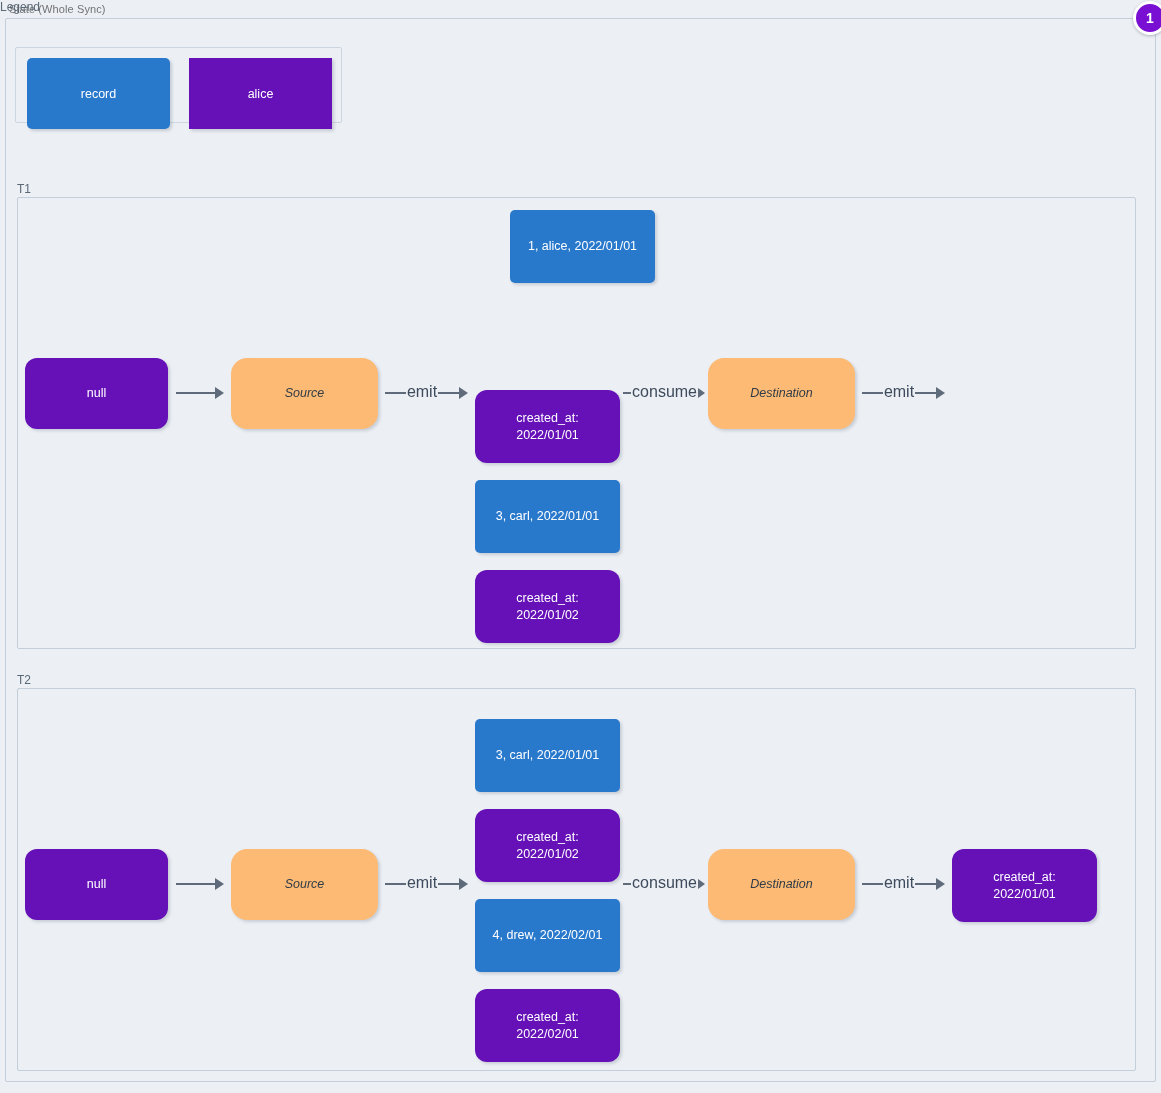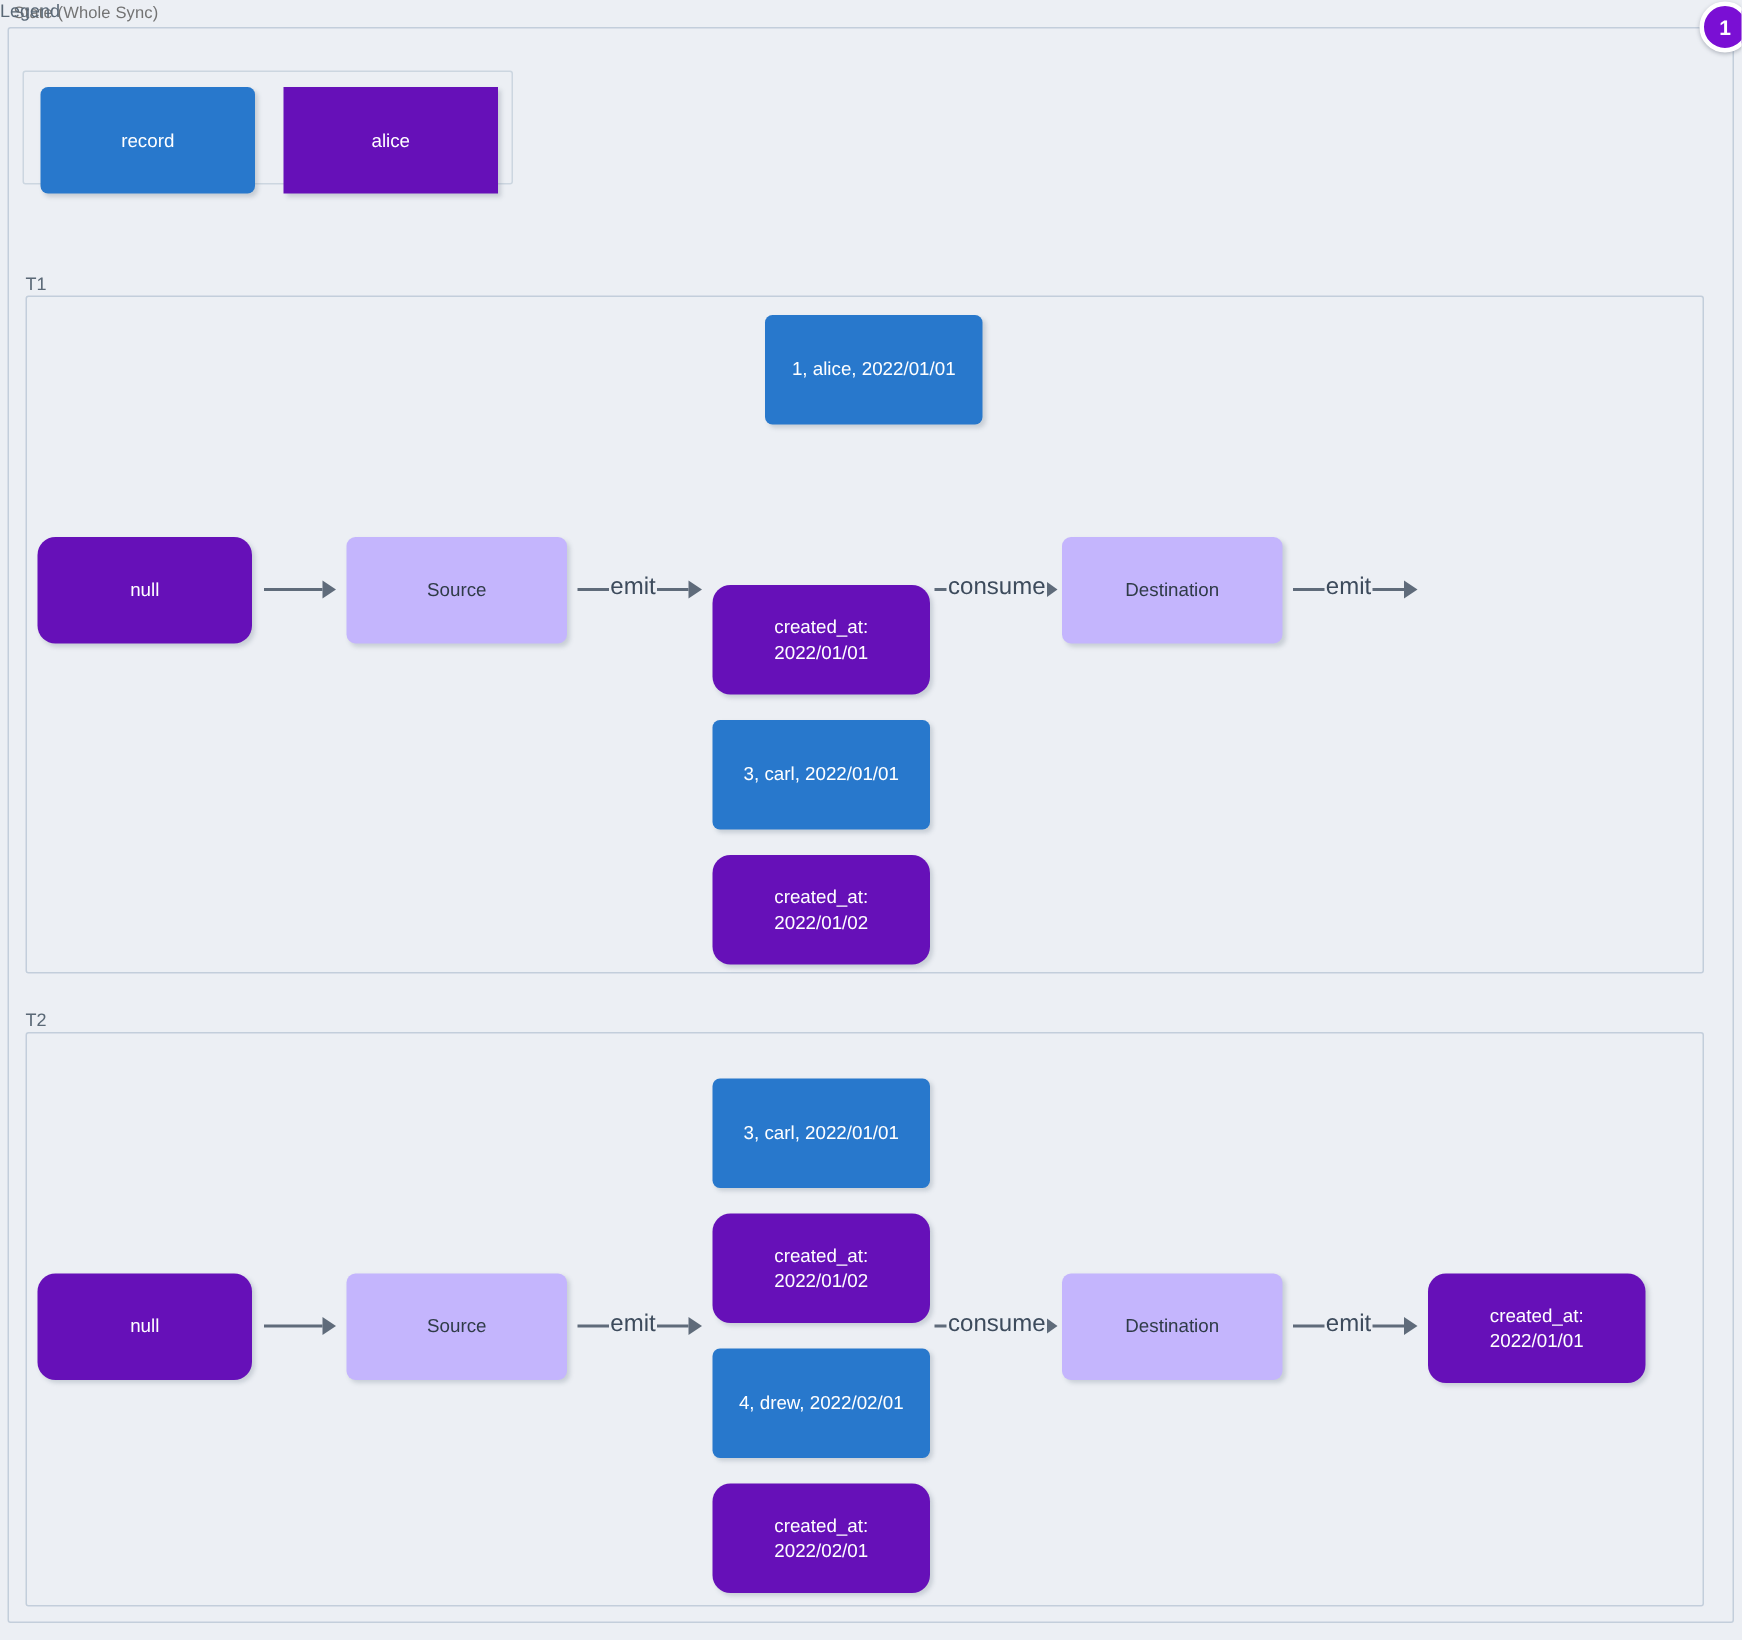--- a/index.html
+++ b/index.html
@@ -100,21 +100,21 @@
     justify-content: center;
     text-align: center;
     font-size: 12.5px;
     line-height: 1.35;
     box-sizing: border-box;
     box-shadow: 2px 2px 3px rgba(100,115,130,.26);
     white-space: pre-line;
   }
   .node.record { background: #2878cc; color: #ffffff; border-radius: 5px; }
   .node.state  { background: #6610b8; color: #ffffff; border-radius: 12px; }
-  .node.plain  { background: #c4b5fd; color: #2f3b47; border-radius: 6px; }
+  .node.plain  { background: #fdba74; color: #2f3b47; border-radius: 16px; font-style: italic; }
 
   
   .arrow {
     position: absolute;
     height: 18px;
     display: flex;
     align-items: center;
     pointer-events: none;
   }
   .arrow .line {

